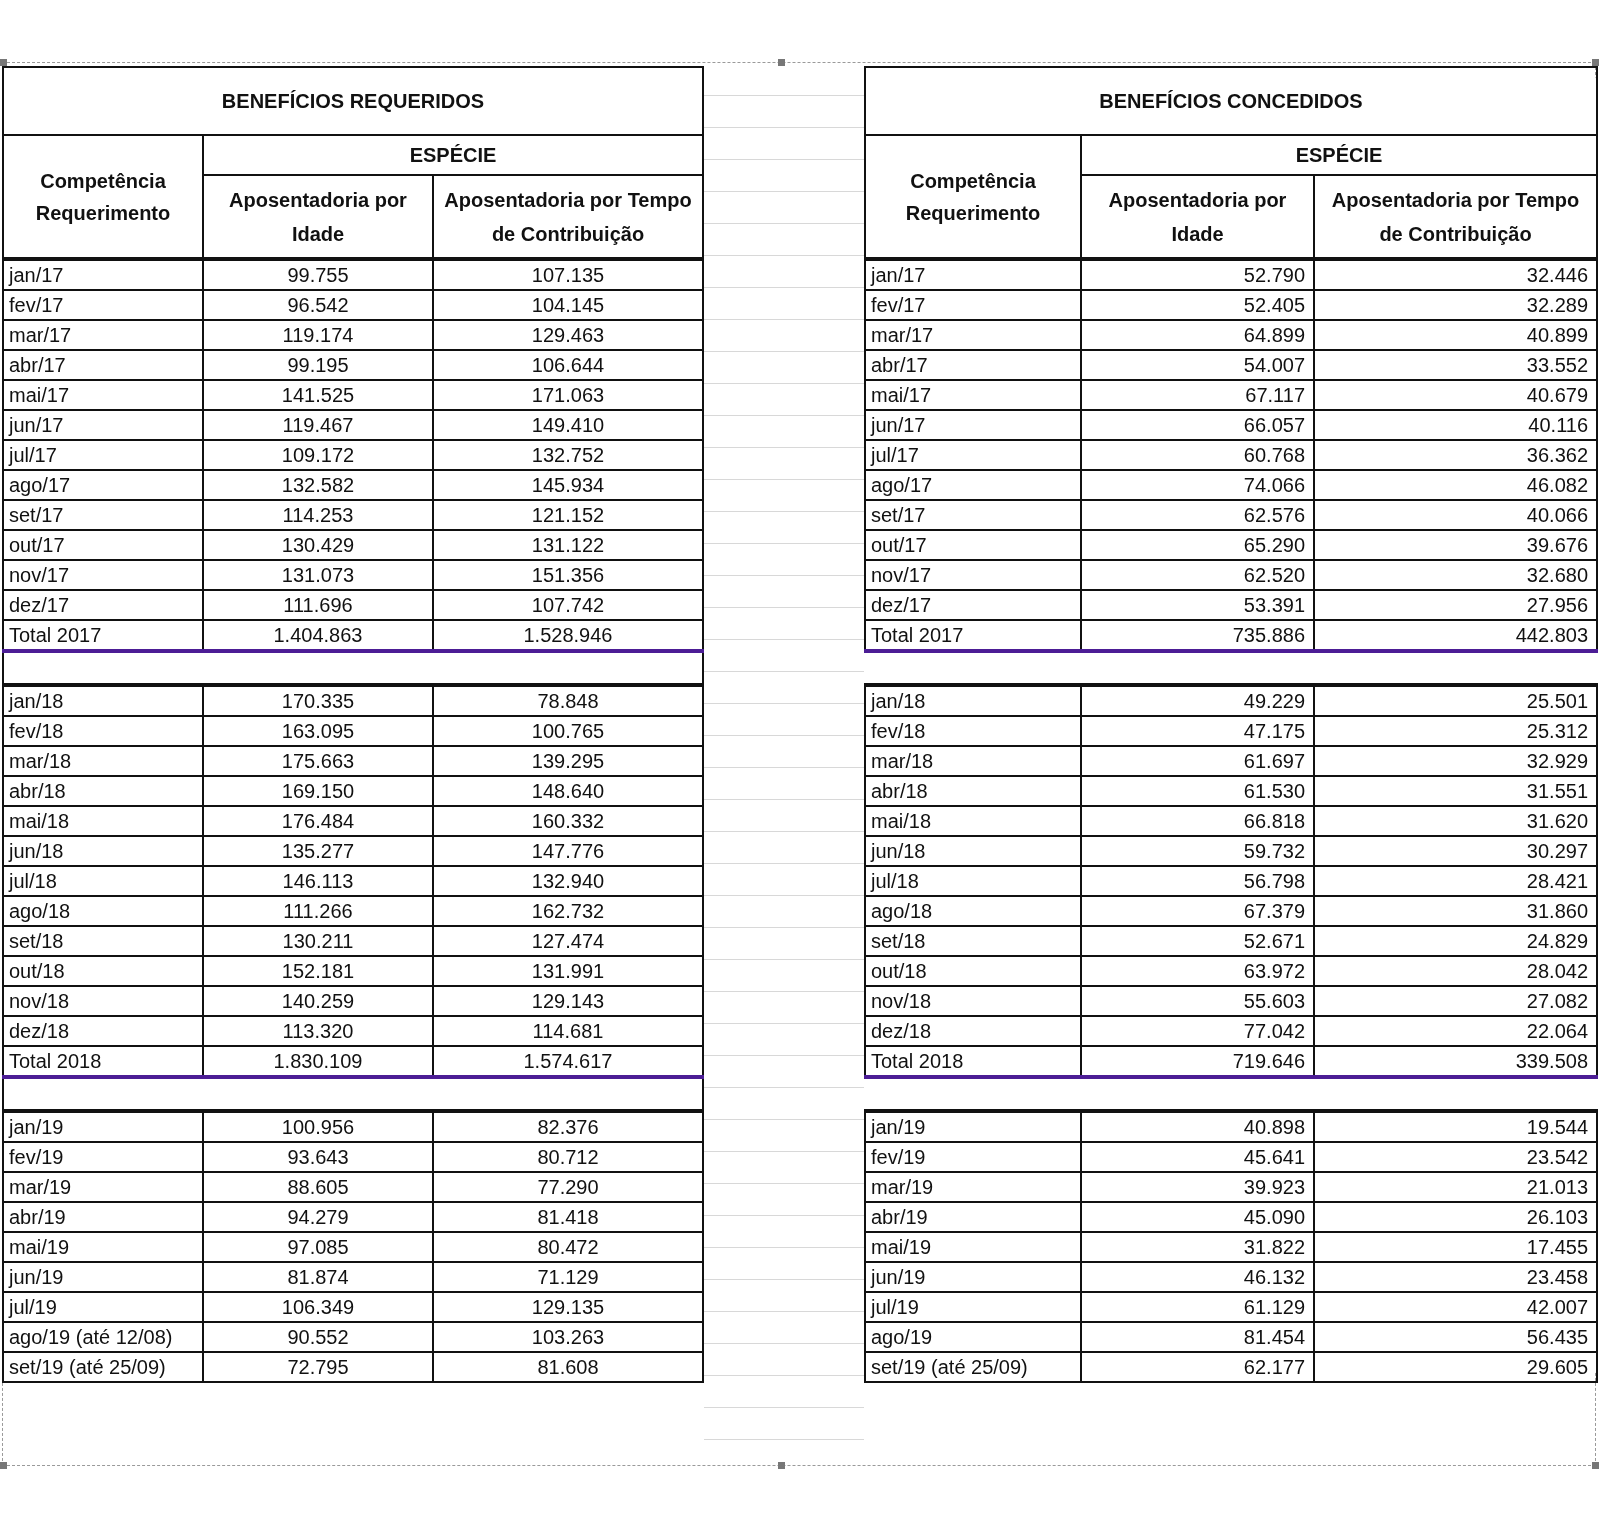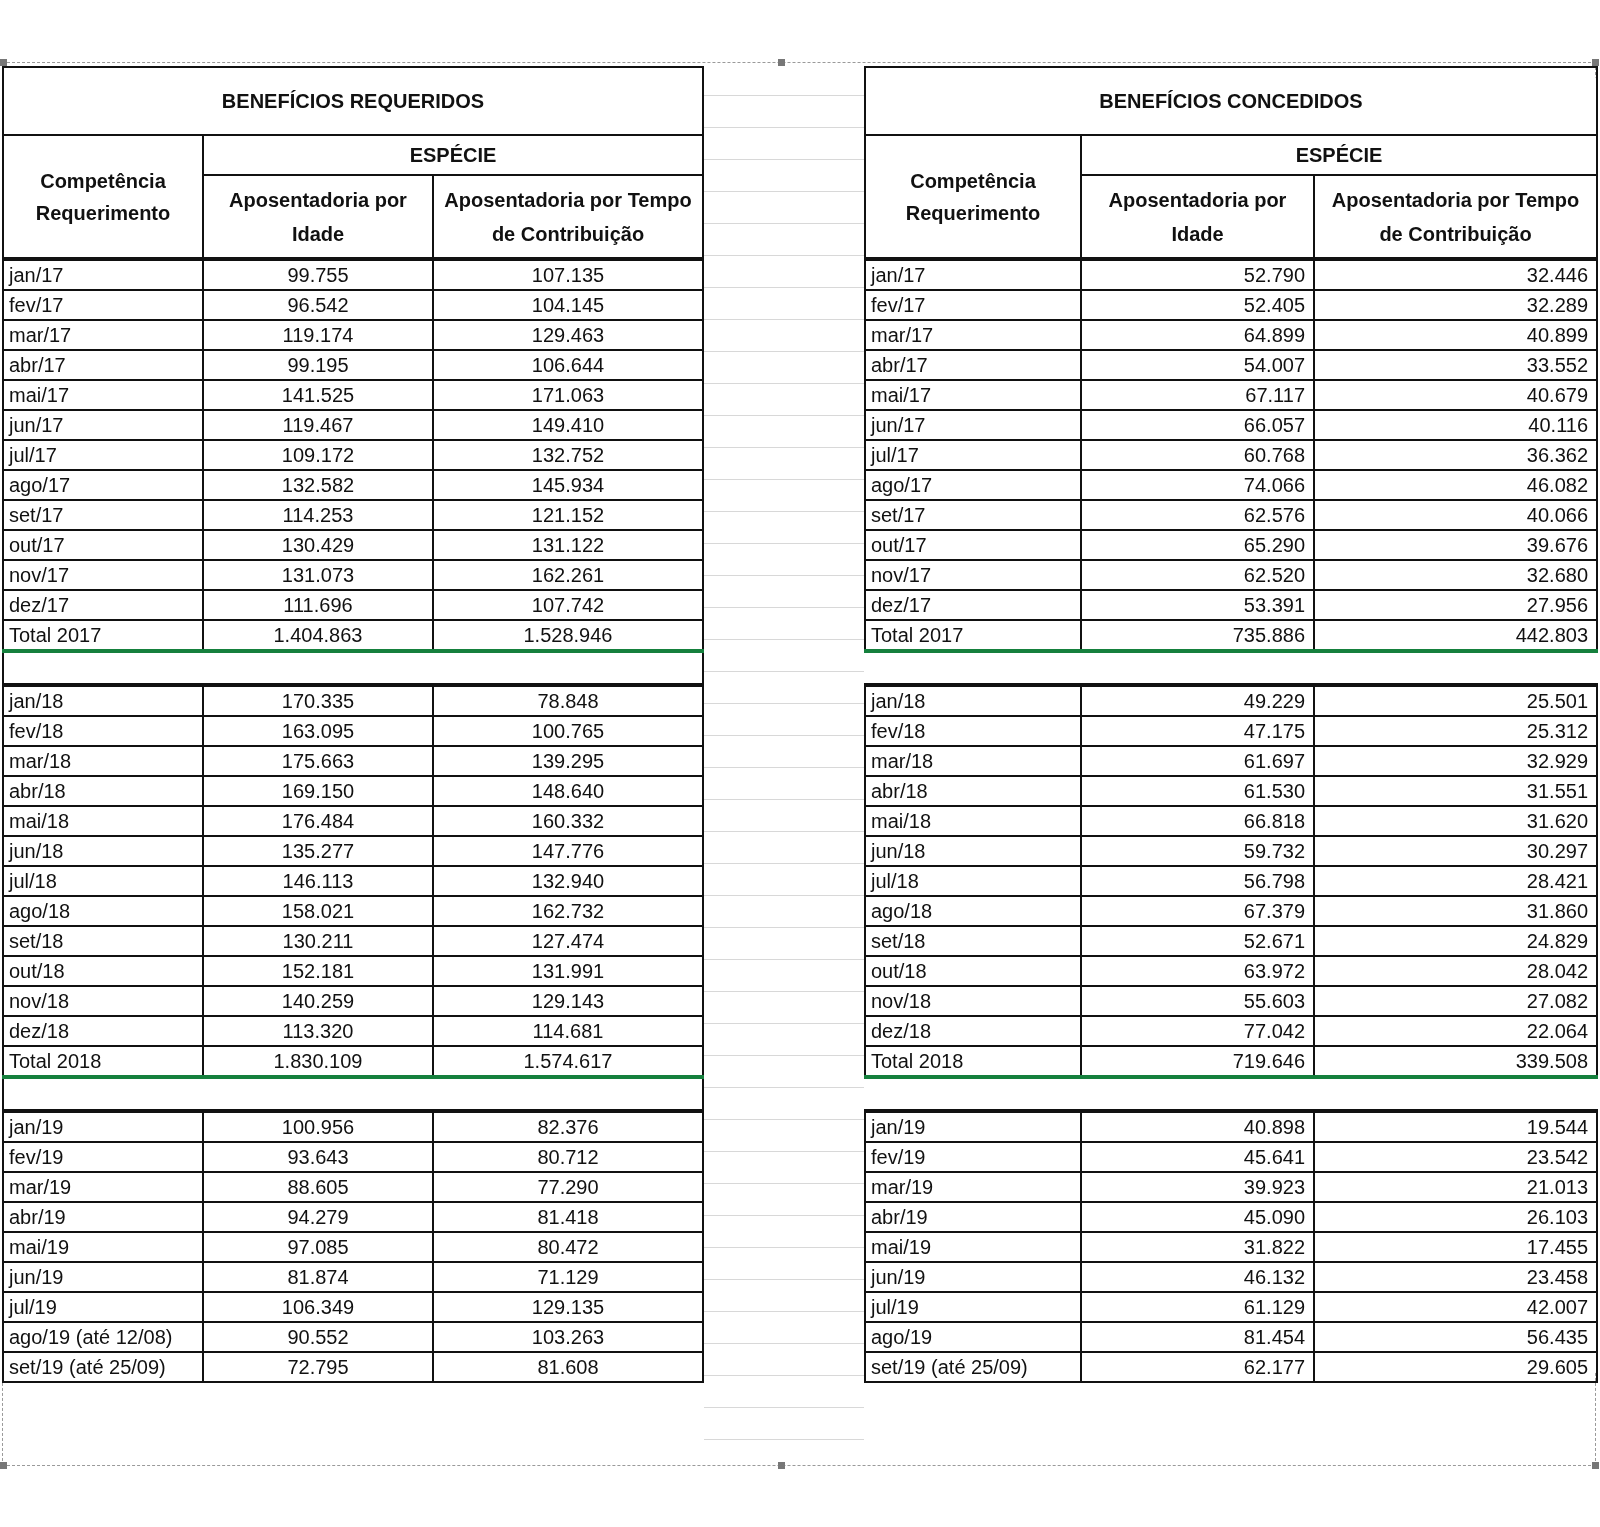--- a/index.html
+++ b/index.html
@@ -14,21 +14,21 @@
   table.tbl td, table.tbl th { border: 2px solid #111; padding: 0 8px; font-size: 20px;
     height: 30px; line-height: 28px; white-space: nowrap; overflow: hidden; box-sizing: border-box; }
   .tbl th { font-weight: bold; text-align: center; font-size: 20px; }
   .tbl th.title { height: 68px; font-size: 20px; }
   .tbl th.especie { height: 40px; }
   .tbl th.sub { height: 84px; line-height: 34px; white-space: normal; border-bottom: 4px solid #111; }
   .tbl th.comp { white-space: normal; line-height: 32px; border-bottom: 4px solid #111; }
   .tbl td.label { text-align: left; padding-left: 5px; }
   .tbl.left td.num { text-align: center; }
   .tbl.right td.num { text-align: right; }
-  .tbl tr.total td { border-bottom: 4px solid #15803d; }
+  .tbl tr.total td { border-bottom: 4px solid #4c1d95; }
   .tbl tr.spacer td { border: none; border-left: 2px solid #111; border-right: 2px solid #111; height: 34px; background: #fff; }
   .tbl.right tr.spacer td { border-left: none; border-right: none; border-bottom: 1px solid #d8d8d8; }
   .tbl tr.first td { border-top: 4px solid #111; }
   #tbl-left { left: 2px; top: 66px; width: 700px; }
   #tbl-right { left: 864px; top: 66px; width: 732px; }
 </style>
 </head>
 <body>
 
 <div class="sheet"></div>
@@ -106,21 +106,21 @@
         <td class="num">121.152</td>
       </tr>
       <tr class="">
         <td class="label">out/17</td>
         <td class="num">130.429</td>
         <td class="num">131.122</td>
       </tr>
       <tr class="">
         <td class="label">nov/17</td>
         <td class="num">131.073</td>
-        <td class="num">162.261</td>
+        <td class="num">151.356</td>
       </tr>
       <tr class="">
         <td class="label">dez/17</td>
         <td class="num">111.696</td>
         <td class="num">107.742</td>
       </tr>
       <tr class="total">
         <td class="label">Total 2017</td>
         <td class="num">1.404.863</td>
         <td class="num">1.528.946</td>
@@ -158,21 +158,21 @@
         <td class="num">135.277</td>
         <td class="num">147.776</td>
       </tr>
       <tr class="">
         <td class="label">jul/18</td>
         <td class="num">146.113</td>
         <td class="num">132.940</td>
       </tr>
       <tr class="">
         <td class="label">ago/18</td>
-        <td class="num">158.021</td>
+        <td class="num">111.266</td>
         <td class="num">162.732</td>
       </tr>
       <tr class="">
         <td class="label">set/18</td>
         <td class="num">130.211</td>
         <td class="num">127.474</td>
       </tr>
       <tr class="">
         <td class="label">out/18</td>
         <td class="num">152.181</td>

